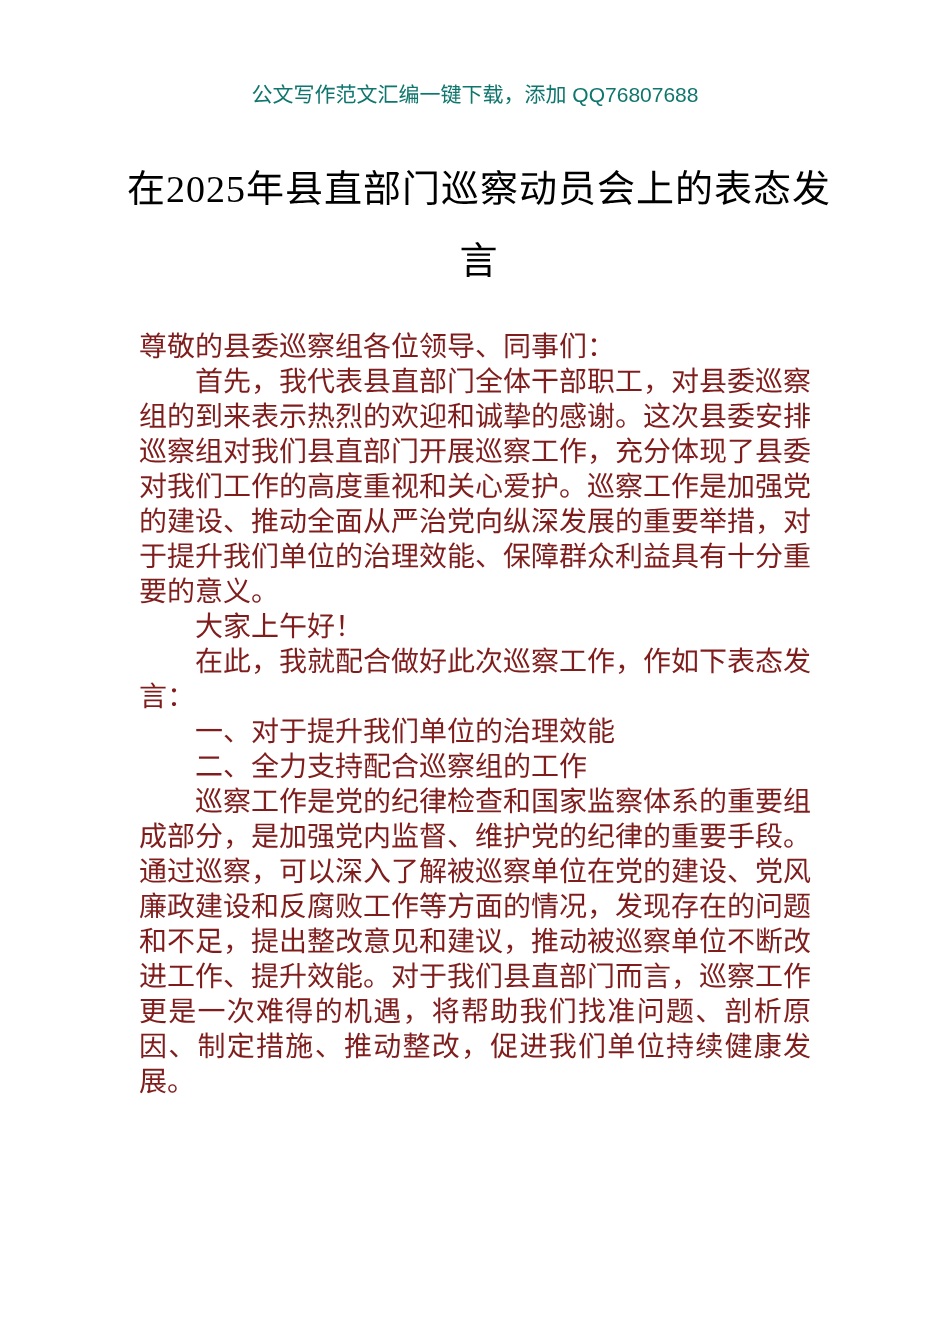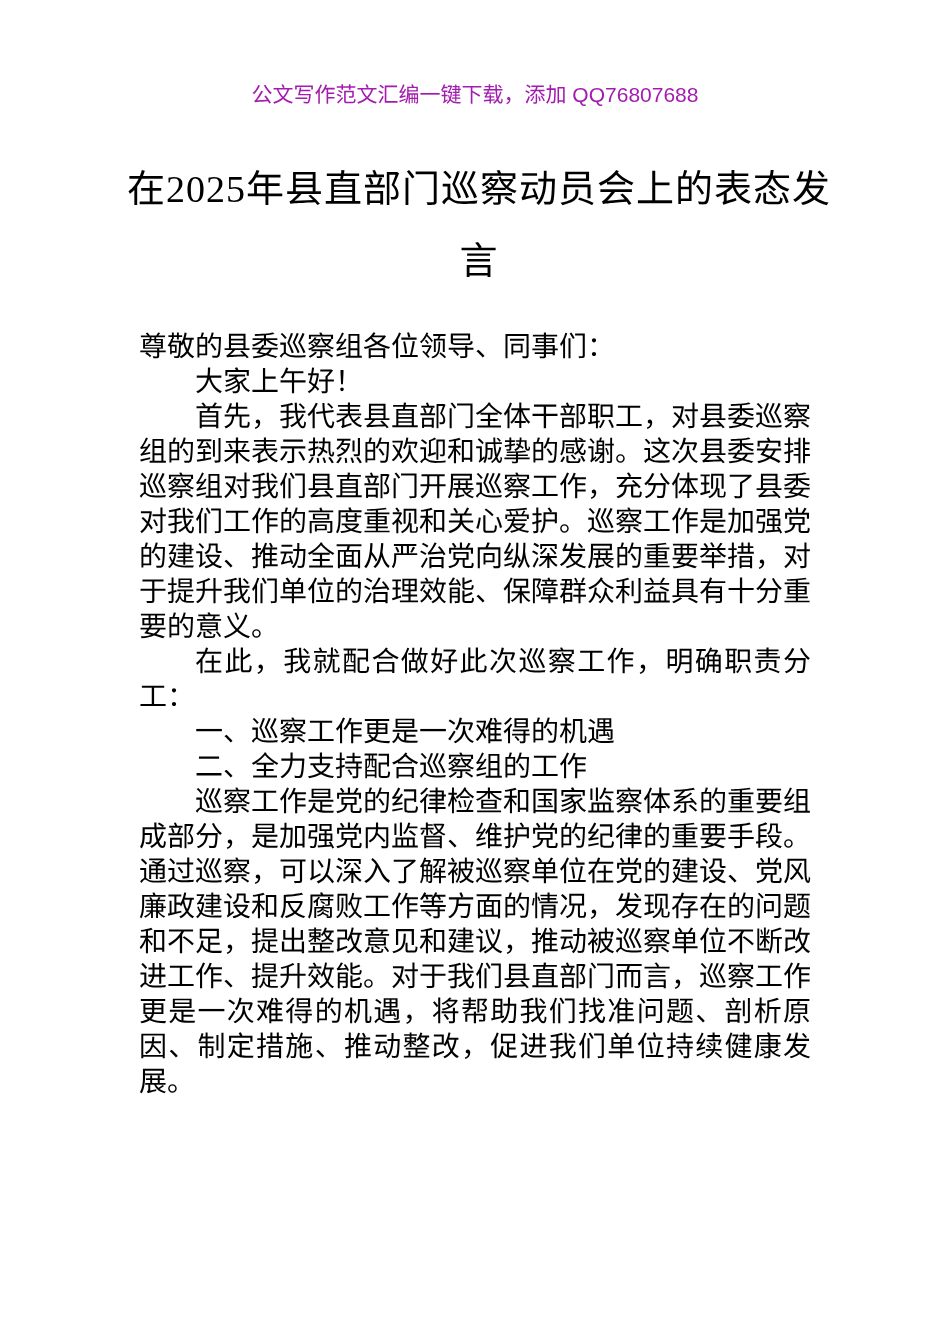--- a/index.html
+++ b/index.html
@@ -31,43 +31,43 @@
     letter-spacing: 1px;
     color: #000000;
     padding-left: 8px;
   }
   .doc-body {
     width: 672px;
     margin: 32px auto 0;
     font-family: "Liberation Sans", "DejaVu Sans", sans-serif;
     font-size: 28px;
     line-height: 35px;
-    color: #000000;
+    color: #7f1d1d;
     text-align: justify;
     text-justify: inter-ideograph;
   }
   .doc-body p { margin: 0; padding: 0; }
   .doc-body p.indent { text-indent: 2em; }
   .doc-body b.num { font-weight: 700; }
 </style>
 </head>
 <body>
 
 <div class="page">
 
-  <div class="notice" style="color: #a21caf;">公文写作范文汇编一键下载，添加 QQ76807688</div>
+  <div class="notice" style="color: #0f766e;">公文写作范文汇编一键下载，添加 QQ76807688</div>
 
   <div class="doc-title">
     <div>在2025年县直部门巡察动员会上的表态发</div>
     <div>言</div>
   </div>
 
   <div class="doc-body">
       <p>尊敬的县委巡察组各位领导、同事们：</p>
+      <p class="indent">首先，我代表县直部门全体干部职工，对县委巡察组的到来表示热烈的欢迎和诚挚的感谢。这次县委安排巡察组对我们县直部门开展巡察工作，充分体现了县委对我们工作的高度重视和关心爱护。巡察工作是加强党的建设、推动全面从严治党向纵深发展的重要举措，对于提升我们单位的治理效能、保障群众利益具有十分重要的意义。</p>
       <p class="indent">大家上午好！</p>
-      <p class="indent">首先，我代表县直部门全体干部职工，对县委巡察组的到来表示热烈的欢迎和诚挚的感谢。这次县委安排巡察组对我们县直部门开展巡察工作，充分体现了县委对我们工作的高度重视和关心爱护。巡察工作是加强党的建设、推动全面从严治党向纵深发展的重要举措，对于提升我们单位的治理效能、保障群众利益具有十分重要的意义。</p>
-      <p class="indent">在此，我就配合做好此次巡察工作，明确职责分工：</p>
-      <p class="indent">一、巡察工作更是一次难得的机遇</p>
+      <p class="indent">在此，我就配合做好此次巡察工作，作如下表态发言：</p>
+      <p class="indent">一、对于提升我们单位的治理效能</p>
       <p class="indent">二、全力支持配合巡察组的工作</p>
       <p class="indent">巡察工作是党的纪律检查和国家监察体系的重要组成部分，是加强党内监督、维护党的纪律的重要手段。通过巡察，可以深入了解被巡察单位在党的建设、党风廉政建设和反腐败工作等方面的情况，发现存在的问题和不足，提出整改意见和建议，推动被巡察单位不断改进工作、提升效能。对于我们县直部门而言，巡察工作更是一次难得的机遇，将帮助我们找准问题、剖析原因、制定措施、推动整改，促进我们单位持续健康发展。</p>
     </div>
 
 </div>
 
 </body></html>

